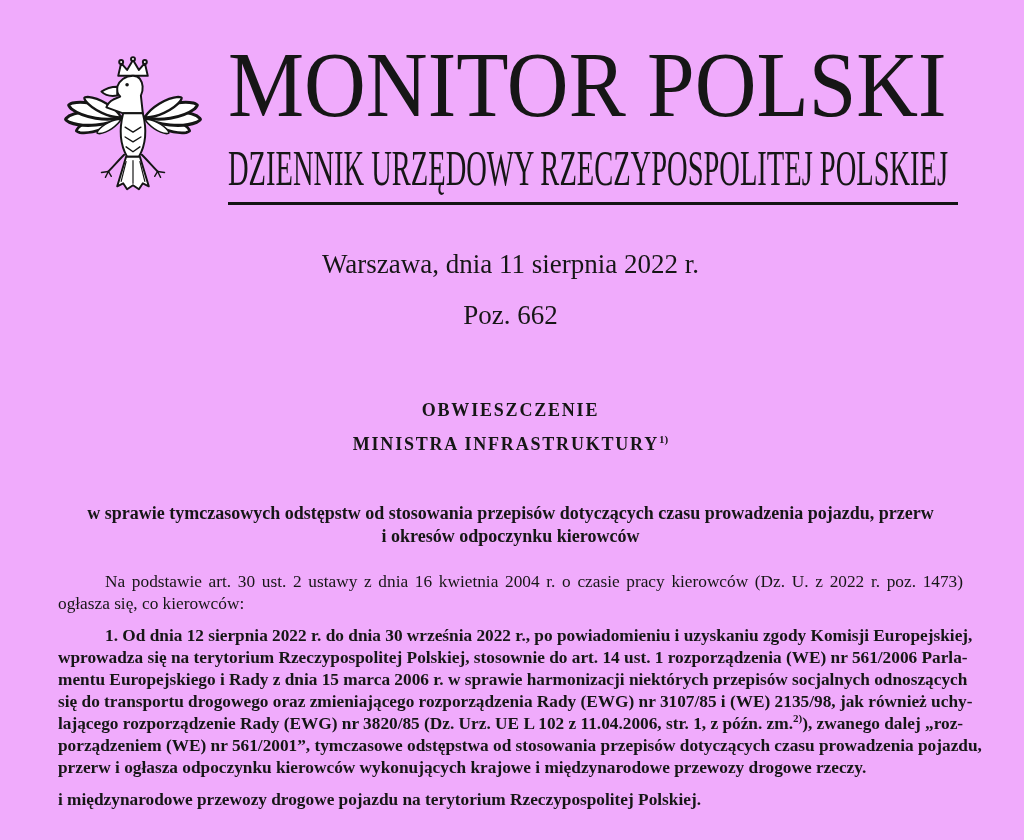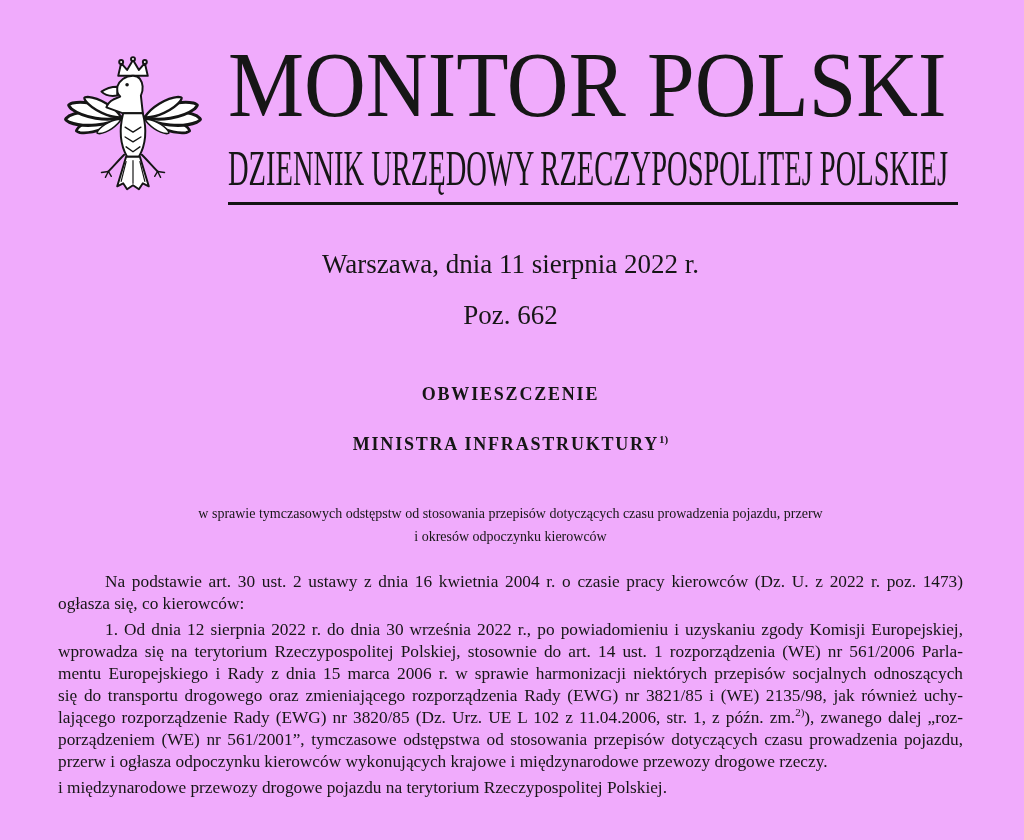--- a/index.html
+++ b/index.html
@@ -25,30 +25,30 @@
     left:228px; top:143px;
     font-size:50px; line-height:1; white-space:nowrap;
     transform:scaleX(0.57); transform-origin:left top;
   }
   .mast-rule { left:228px; top:202px; width:730px; height:3px; background:#141414; }
 
   
   .col { left:58px; width:905px; text-align:center; white-space:nowrap; }
   .dateline { top:248px; font-size:27px; line-height:32px; }
   .poz      { top:299px; font-size:27px; line-height:32px; }
-  .act-type   { top:383px; font-size:18px; line-height:22px; font-weight:bold; letter-spacing:1.8px; }
+  .act-type   { top:399px; font-size:18px; line-height:22px; font-weight:bold; letter-spacing:1.8px; }
   .act-issuer { top:428px; font-size:18px; line-height:22px; font-weight:bold; letter-spacing:1.8px; }
   .act-issuer sup { font-size:11px; letter-spacing:0; font-weight:bold; }
   .act-date   { top:457px; font-size:18px; line-height:22px; }
-  .subject    { top:502px; font-size:14px; line-height:23px; font-weight:normal; }
+  .subject    { top:502px; font-size:18px; line-height:23px; font-weight:bold; }
   .subject div { white-space:nowrap; }
 
   
   .body-text { left:58px; top:571px; width:905px; font-size:17.3px; line-height:22px; }
-  .para + .para { margin-top:4px; }
+  .para + .para { margin-top:10px;font-weight:bold; }
   .line {
     white-space:nowrap;
     text-align:justify;
     text-align-last:justify;
   }
   .line.first { text-indent:47px; }
   .line.last  { text-align-last:left; }
   .line sup { font-size:11px; line-height:0; }
 </style>
 </head>
@@ -115,21 +115,21 @@
 
   <div class="abs body-text">
       <div class="para">
         <div class="line first">Na podstawie art. 30 ust. 2 ustawy z dnia 16 kwietnia 2004 r. o czasie pracy kierowców (Dz. U. z 2022 r. poz. 1473)</div>
         <div class="line last">ogłasza się, co kierowców:</div>
       </div>
       <div class="para">
         <div class="line first">1. Od dnia 12 sierpnia 2022 r. do dnia 30 września 2022 r., po powiadomieniu i uzyskaniu zgody Komisji Europejskiej,</div>
         <div class="line">wprowadza się na terytorium Rzeczypospolitej Polskiej, stosownie do art. 14 ust. 1 rozporządzenia (WE) nr 561/2006 Parla-</div>
         <div class="line">mentu Europejskiego i Rady z dnia 15 marca 2006 r. w sprawie harmonizacji niektórych przepisów socjalnych odnoszących</div>
-        <div class="line">się do transportu drogowego oraz zmieniającego rozporządzenia Rady (EWG) nr 3821/85 i (WE) 2135/98, jak również uchy-</div>
+        <div class="line">się do transportu drogowego oraz zmieniającego rozporządzenia Rady (EWG) nr 3107/85 i (WE) 2135/98, jak również uchy-</div>
         <div class="line">lającego rozporządzenie Rady (EWG) nr 3820/85 (Dz. Urz. UE L 102 z 11.04.2006, str. 1, z późn. zm.<sup>2)</sup>), zwanego dalej „roz-</div>
         <div class="line">porządzeniem (WE) nr 561/2001”, tymczasowe odstępstwa od stosowania przepisów dotyczących czasu prowadzenia pojazdu,</div>
         <div class="line last">przerw i ogłasza odpoczynku kierowców wykonujących krajowe i międzynarodowe przewozy drogowe rzeczy.</div>
       </div>
       <div class="para">
         <div class="line last">i międzynarodowe przewozy drogowe pojazdu na terytorium Rzeczypospolitej Polskiej.</div>
       </div>
     </div>
 
 </div>

